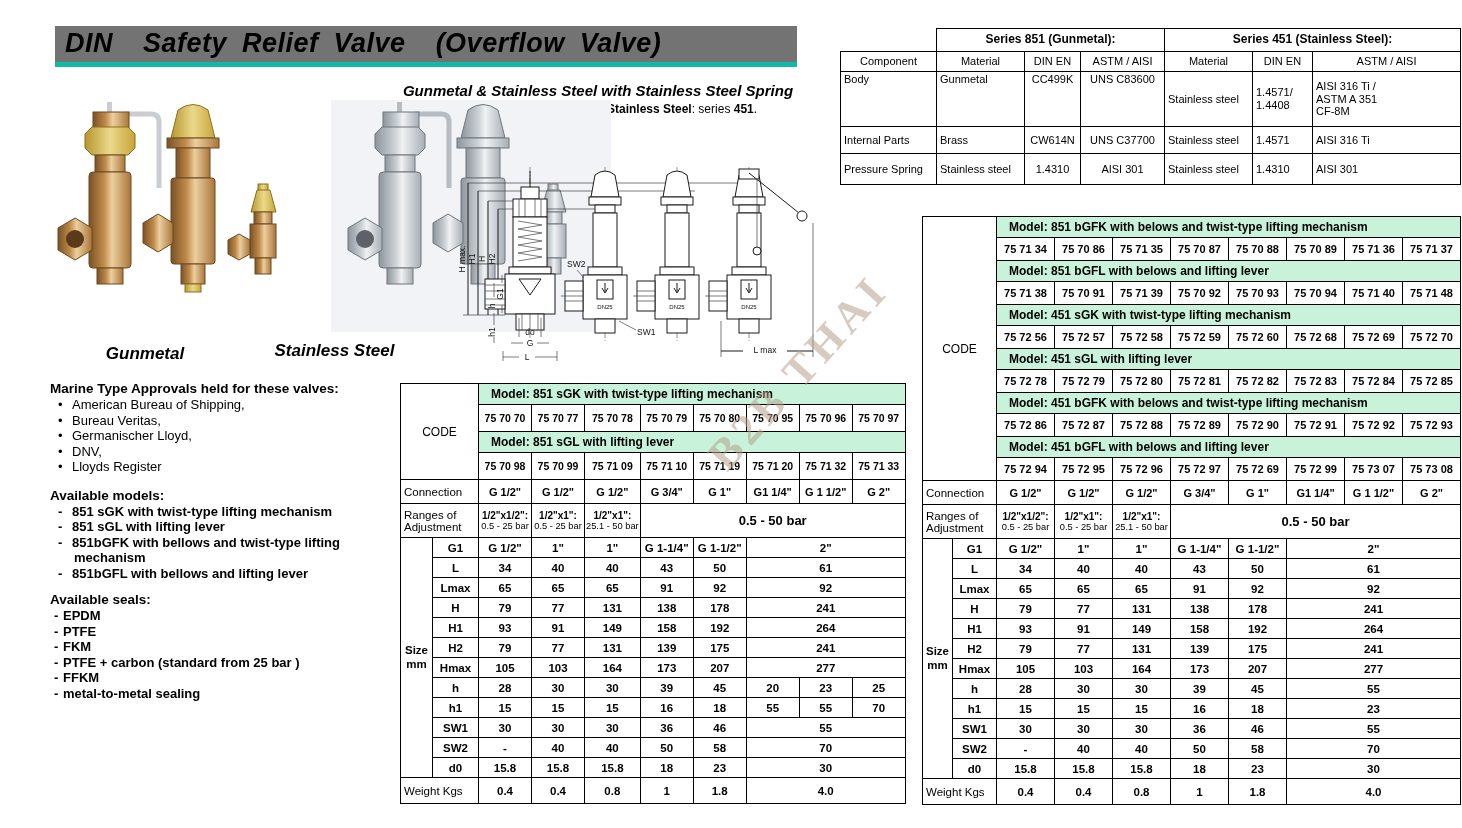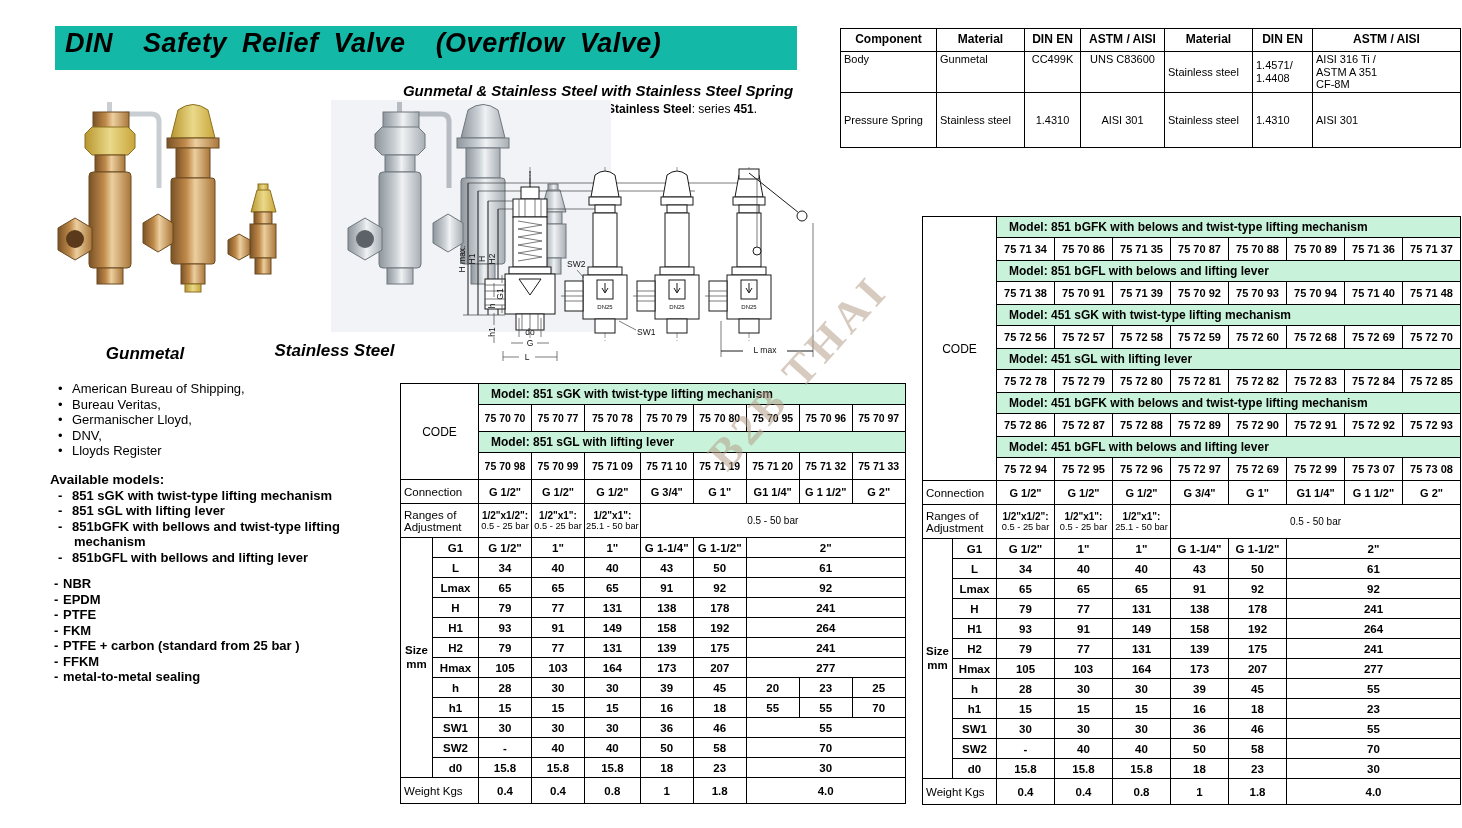--- a/index.html
+++ b/index.html
@@ -1,21 +1,21 @@
 <!DOCTYPE html>
 <html><head>
 <meta charset="utf-8">
 <style>
   html,body{margin:0;padding:0;background:#fff;}
   .page{position:relative;width:1462px;height:828px;background:#fff;overflow:hidden;
         font-family:"Liberation Sans",sans-serif;color:#000;}
 
   
   .title-block{position:absolute;left:55px;top:26px;width:742px;height:36px;
-    background:#14b8a6;border-bottom:8px solid #14b8a6;}
+    background:#737373;border-bottom:5px solid #14b8a6;}
   .title-block span{display:block;white-space:pre;font:italic bold 27px/34px "Liberation Sans",sans-serif;
     padding-left:10px;word-spacing:7px;letter-spacing:.5px;}
 
   .subtitle{position:absolute;left:388px;top:82px;width:420px;text-align:center;
     font:italic bold 15px/17px "Liberation Sans",sans-serif;}
   .note{position:absolute;left:388px;top:102px;width:420px;text-align:center;
     font:12px/14px "Liberation Sans",sans-serif;}
 
   
   .materials{position:absolute;left:840px;top:28px;}
@@ -72,21 +72,21 @@
   .bigtable td{border:1px solid #000;padding:0 1px;overflow:hidden;vertical-align:middle;}
   .bigtable .model{background:#c8f2d9;font:bold 12px "Liberation Sans",sans-serif;text-align:left;padding-left:12px;white-space:nowrap;}
   .bigtable .code{font:bold 10.5px "Liberation Sans",sans-serif;text-align:center;white-space:nowrap;}
   .bigtable.right .code{font-size:11px;}
   .bigtable .codeLbl{font-size:12px;text-align:center;}
   .bigtable .lbl{font-size:11.5px;text-align:left;padding-left:3px;}
   .bigtable .conn{font-size:11px;font-weight:600;text-align:center;white-space:nowrap;}
   .bigtable .rng{text-align:center;line-height:1.12;}
   .bigtable .rng .r1{font:bold 10px "Liberation Sans",sans-serif;white-space:nowrap;}
   .bigtable .rng .r2{font:9.3px "Liberation Sans",sans-serif;white-space:nowrap;}
-  .bigtable .rngM{font-size:10px;font-weight:400;text-align:center;}
+  .bigtable .rngM{font-size:13px;font-weight:700;text-align:center;}
   .bigtable .sizeouter{font-size:11.5px;font-weight:600;text-align:center;line-height:1.15;padding:0;}
   .bigtable .slbl{font-size:11.5px;font-weight:600;text-align:center;white-space:nowrap;padding:0;}
   .bigtable .sval{font-size:11.5px;font-weight:600;text-align:center;white-space:nowrap;}
   .bigtable tr.r-model{height:21px;}
   .bigtable.left tr.r-codes{height:27px;}
   .bigtable.right tr.r-codes{height:23px;}
   .bigtable tr.r-conn{height:24px;}
   .bigtable tr.r-range{height:34px;}
   .bigtable tr.r-size{height:20px;}
   .bigtable tr.r-weight{height:26px;}
@@ -109,39 +109,53 @@
           <col style="width: 96px;">
           <col style="width: 88px;">
           <col style="width: 56px;">
           <col style="width: 84px;">
           <col style="width: 88px;">
           <col style="width: 60px;">
           <col style="width: 148px;">
         </colgroup>
         <tbody>
           <tr>
+            <td class="nob"></td>
+            <td colspan="3">Series 851 (Gunmetal):</td>
+            <td colspan="3">Series 451 (Stainless Steel):</td>
+          </tr>
+          <tr>
             <td>Component</td>
             <td>Material</td>
             <td>DIN EN</td>
             <td>ASTM / AISI</td>
             <td>Material</td>
             <td>DIN EN</td>
             <td>ASTM / AISI</td>
           </tr>
           <tr>
             <td class="tl vt">Body</td>
             <td class="tl vt">Gunmetal</td>
             <td class="vt">CC499K</td>
             <td class="vt">UNS C83600</td>
             <td class="tl">Stainless steel</td>
             <td class="tl">1.4571/
 1.4408</td>
             <td class="tl">AISI 316 Ti /
 ASTM A 351
 CF-8M</td>
+          </tr>
+          <tr>
+            <td class="tl">Internal Parts</td>
+            <td class="tl">Brass</td>
+            <td>CW614N</td>
+            <td>UNS C37700</td>
+            <td class="tl">Stainless steel</td>
+            <td class="tl">1.4571</td>
+            <td class="tl">AISI 316 Ti</td>
           </tr>
           <tr>
             <td class="tl">Pressure Spring</td>
             <td class="tl">Stainless steel</td>
             <td>1.4310</td>
             <td>AISI 301</td>
             <td class="tl">Stainless steel</td>
             <td class="tl">1.4310</td>
             <td class="tl">AISI 301</td>
           </tr>
@@ -336,38 +350,39 @@
         <line class="dline" x1="266" y1="188" x2="358" y2="188"></line>
         <rect x="288" y="180" width="44" height="12" fill="#fff"></rect>
         <text class="dtext" x="310" y="190" text-anchor="middle">L max</text>
       </g>
     </svg>
   </div>
 
   <div class="watermark">B2B THAI</div>
 
   <div class="left-text">
+    <div class="lt-heading">Marine Type Approvals held for these valves:</div>
     <div class="lt-list approvals" id="approvals-list">
         <div class="li"><span class="mk">•</span><span>American Bureau of Shipping,</span></div>
         <div class="li"><span class="mk">•</span><span>Bureau Veritas,</span></div>
         <div class="li"><span class="mk">•</span><span>Germanischer Lloyd,</span></div>
         <div class="li"><span class="mk">•</span><span>DNV,</span></div>
         <div class="li"><span class="mk">•</span><span>Lloyds Register</span></div>
       </div>
     <div class="gap12"></div>
     <div class="lt-heading">Available models:</div>
     <div class="lt-list models" id="models-list">
         <div class="li"><span class="mk">-</span><span>851 sGK with twist-type lifting mechanism</span></div>
         <div class="li"><span class="mk">-</span><span>851 sGL with lifting lever</span></div>
         <div class="li"><span class="mk">-</span><span>851bGFK with bellows and twist-type lifting mechanism</span></div>
         <div class="li"><span class="mk">-</span><span>851bGFL with bellows and lifting lever</span></div>
       </div>
     <div class="gap14"></div>
+    <div class="lt-heading">Available seals:</div>
     <div class="lt-list seals" id="seals-list">
-        <div class="li"><span class="mk">-</span><span>NBR</span></div>
         <div class="li"><span class="mk">-</span><span>EPDM</span></div>
         <div class="li"><span class="mk">-</span><span>PTFE</span></div>
         <div class="li"><span class="mk">-</span><span>FKM</span></div>
         <div class="li"><span class="mk">-</span><span>PTFE + carbon (standard from 25 bar )</span></div>
         <div class="li"><span class="mk">-</span><span>FFKM</span></div>
         <div class="li"><span class="mk">-</span><span>metal-to-metal sealing</span></div>
       </div>
   </div>
 
   <div class="bigtable left" id="ltable">

